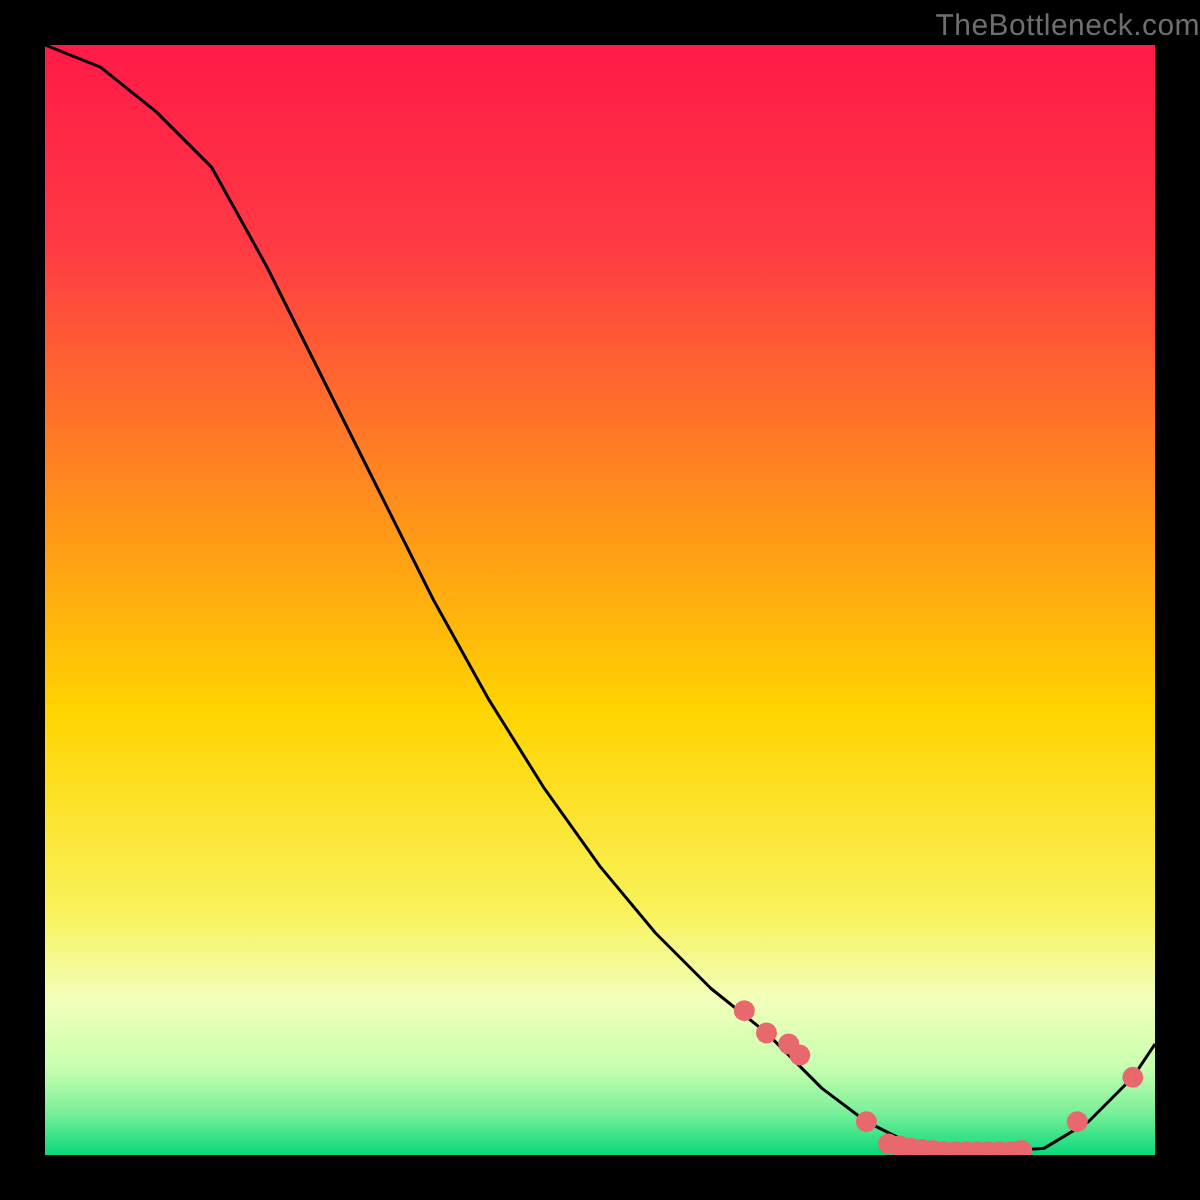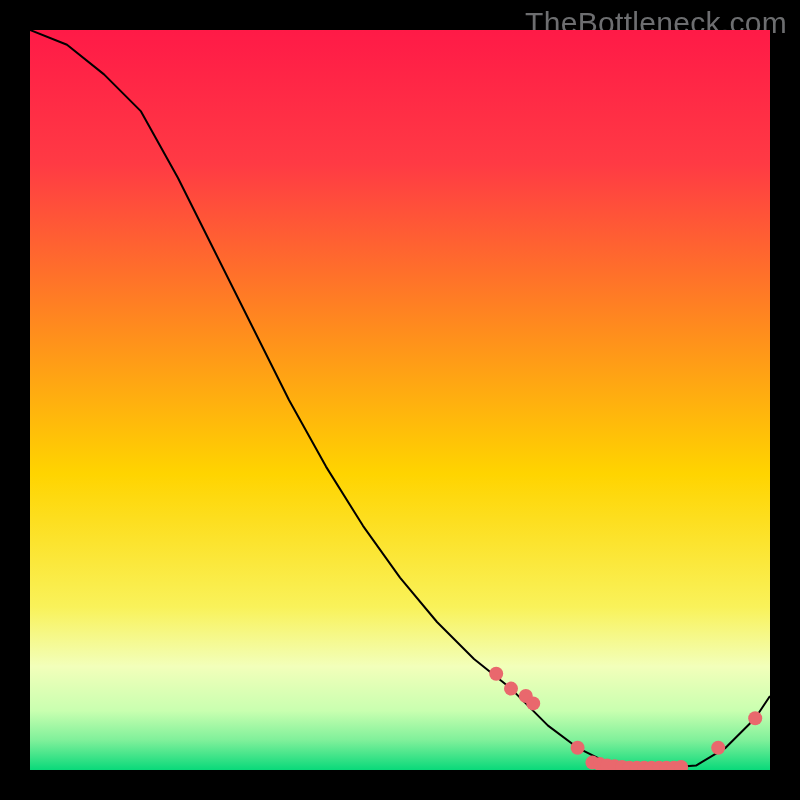--- a/index.html
+++ b/index.html
@@ -20,23 +20,23 @@
   .plot {
     position: absolute;
     left: 30px;
     top: 30px;
     width: 740px;
     height: 740px;
   }
   .watermark {
     position: absolute;
     top: 6px;
-    right: 13px;
+    right: 0;
     color: #6d6e70;
-    font-size: 30px;
+    font-size: 20px;
     font-weight: 500;
     letter-spacing: 0.3px;
     user-select: none;
   }
   svg { display: block; }
 </style>
 </head>
 <body>
 
 <div class="stage">

